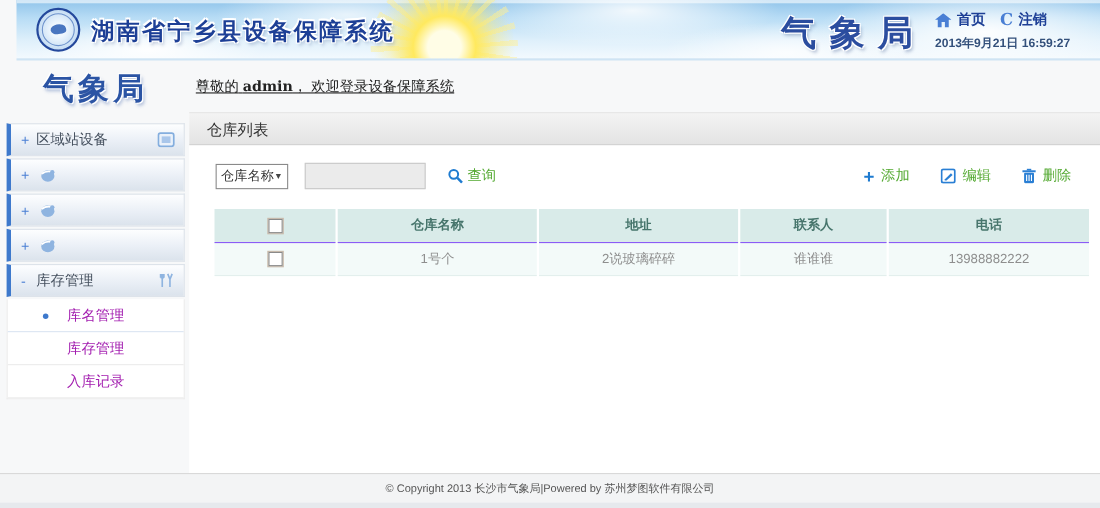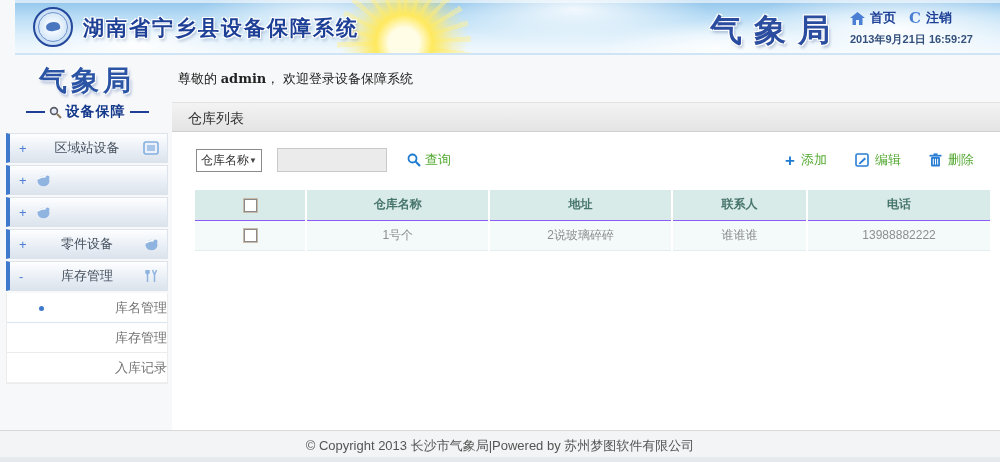--- a/index.html
+++ b/index.html
@@ -45,32 +45,32 @@
     text-shadow:1px 1px 0 #fff,-1px -1px 0 #fff,2px 3px 3px rgba(40,80,160,.35); }
   .side-tagline { display:flex; align-items:center; justify-content:center; gap:4px; margin-top:3px; }
   .tag-line { width:19px; height:2px; background:#1d3f96; }
   .tag-text { font-family:"DejaVu Serif",serif; font-weight:bold; font-size:14px; color:#14388a;
     text-shadow:1px 1px 0 #fff; letter-spacing:1px; }
   .menu { margin-top:12px; }
   .menu-item { position:relative; height:30px; margin-bottom:2px; display:flex; align-items:center;
     background:linear-gradient(180deg,#fdfeff 0%,#eaeff6 55%,#dbe3ec 100%);
     border:1px solid #dde3ea; border-left:4px solid #3e79cc; padding:0 8px 0 9px; cursor:pointer; }
   .menu-prefix { color:#4a7fd4; width:14px; font-size:13px; }
-  .menu-label { flex:1; font-size:13px; color:#45505e;text-align:center; }
+  .menu-label { flex:1; font-size:13px; color:#45505e; }
   .menu-icon { width:18px; display:flex; justify-content:flex-end; }
   .submenu { background:#fff; border:1px solid #ececec; border-top:none; }
-  .submenu-item { position:relative; height:30px; line-height:30px; text-align:right;
-    font-size:13px; color:#737373; border-bottom:1px solid #ececec; cursor:pointer; }
+  .submenu-item { position:relative; height:30px; line-height:30px; text-align:center;
+    font-size:13px; color:#a21caf; border-bottom:1px solid #ececec; cursor:pointer; }
   .submenu-item.active { border-bottom:1px solid #dbe5f2; }
   .submenu-item.active .dot { position:absolute; left:32px; top:13px; width:5px; height:5px; border-radius:50%; background:#3e79cc; }
   .submenu-item:last-child { border-bottom:1px solid #f0f0f0; }
 
   
   .main { position:absolute; left:172px; top:55px; right:0; bottom:32px; }
-  .welcome { padding:15px 0 0 6px; font-size:13px; color:#222; }
+  .welcome { padding:15px 0 0 6px; font-size:13px; color:#222;text-decoration:underline; }
   .welcome b { font-family:"DejaVu Serif",serif; }
   .panel { position:absolute; top:47px; left:0; right:0; bottom:0; background:#fff; }
   .panel-header { height:30px; line-height:30px; background:linear-gradient(#f3f3f3,#e4e4e4);
     border-top:1px solid #e2e2e2; border-bottom:1px solid #cfcfcf; color:#333; font-size:14px; padding-left:16px; }
   .toolbar { display:flex; align-items:center; padding:16px 26px 12px 24px; }
   .select-box { width:66px; height:23px; border:1px solid #8a8a8a; background:#fff; display:flex; align-items:center;
     font-size:12px; color:#333; padding:0 4px; cursor:pointer; }
   .select-box .arrow { margin-left:auto; font-size:8px; color:#444; }
   .search-input { width:110px; height:24px; background:#ebebeb; border:1px solid #c9c9c9; margin-left:15px; font-size:12px; padding:0 4px; }
   .query-btn { margin-left:20px; display:flex; align-items:center; gap:4px; color:#55aa33; font-size:13px; cursor:pointer; }
@@ -86,21 +86,21 @@
   td:last-child { border-right:none; }
   .cb { display:inline-block; width:13px; height:13px; background:#fff; border:1px solid #8a8a8a;
     box-shadow:0 0 0 1px #c9b9a8; vertical-align:middle; cursor:pointer; }
   .pagination { padding:12px 0 0 24px; font-size:12px; color:#555; }
   .pagination .seg { margin-right:16px; }
   .pg-num { color:#3fae3f; }
 
   
   .footer { position:absolute; left:0; right:0; bottom:0; height:32px; background:#f3f4f5;
     border-top:1px solid #d9d9d9; text-align:center; }
-  .footer-text { display:inline-block; margin-top:6px; font-size:13px; color:#555; }
+  .footer-text { display:inline-block; margin-top:6px; font-size:10px; color:#555; }
   .footer-strip { position:absolute; bottom:0; left:0; right:0; height:5px; background:#e6e9ed; }
 
   .icon-svg { display:block; }
 </style>
 </head>
 <body>
 
 <div class="header">
   <div class="header-topstrip"></div>
   <div class="clouds"></div>
@@ -119,31 +119,20 @@
       <span class="logout-c">C</span>
       <span class="lnk">注销</span>
     </div>
     <div class="datetime">2013年9月21日  16:59:27</div>
   </div>
 </div>
 
 <div class="sidebar">
   <div class="side-logo">
     <div class="side-logo-title">气象局</div>
-    <div class="side-tagline">
-      <span class="tag-line"></span>
-      <span>
-        <svg class="icon-svg" width="13" height="13" viewBox="0 0 13 13">
-          <circle cx="5" cy="5" r="3.4" fill="#e8eef8" stroke="#5a5a66" stroke-width="1.6"></circle>
-          <line x1="8" y1="8" x2="12" y2="12" stroke="#8a7a60" stroke-width="2"></line>
-        </svg>
-      </span>
-      <span class="tag-text">设备保障</span>
-      <span class="tag-line"></span>
-    </div>
   </div>
 
   <div class="menu">
     <div class="menu-item">
       <span class="menu-prefix">+</span>
       <span class="menu-label">区域站设备</span>
       <span class="menu-icon">
         <svg class="icon-svg" width="16" height="14" viewBox="0 0 16 14">
           <rect x="1" y="1" width="14" height="12" rx="2" fill="#eaf1fa" stroke="#84aede" stroke-width="1.6"></rect>
           <rect x="4" y="4" width="8" height="6" fill="#a9c6ea"></rect>
@@ -165,21 +154,20 @@
       <span class="menu-icon">
         <svg class="icon-svg" width="16" height="14" viewBox="0 0 16 14">
           <ellipse cx="8.5" cy="8" rx="6" ry="5.3" fill="#8fb4e0"></ellipse>
           <path d="M3 6 Q8 2 14 5" stroke="#fff" stroke-width="1.6" fill="none"></path>
           <circle cx="12.5" cy="4.5" r="2" fill="#8fb4e0"></circle>
         </svg>
       </span>
     </div>
     <div class="menu-item">
       <span class="menu-prefix">+</span>
-      <span class="menu-label">零件设备</span>
       <span class="menu-icon">
         <svg class="icon-svg" width="16" height="14" viewBox="0 0 16 14">
           <ellipse cx="8.5" cy="8" rx="6" ry="5.3" fill="#8fb4e0"></ellipse>
           <path d="M3 6 Q8 2 14 5" stroke="#fff" stroke-width="1.6" fill="none"></path>
           <circle cx="12.5" cy="4.5" r="2" fill="#8fb4e0"></circle>
         </svg>
       </span>
     </div>
     <div class="menu-item">
       <span class="menu-prefix">-</span>

